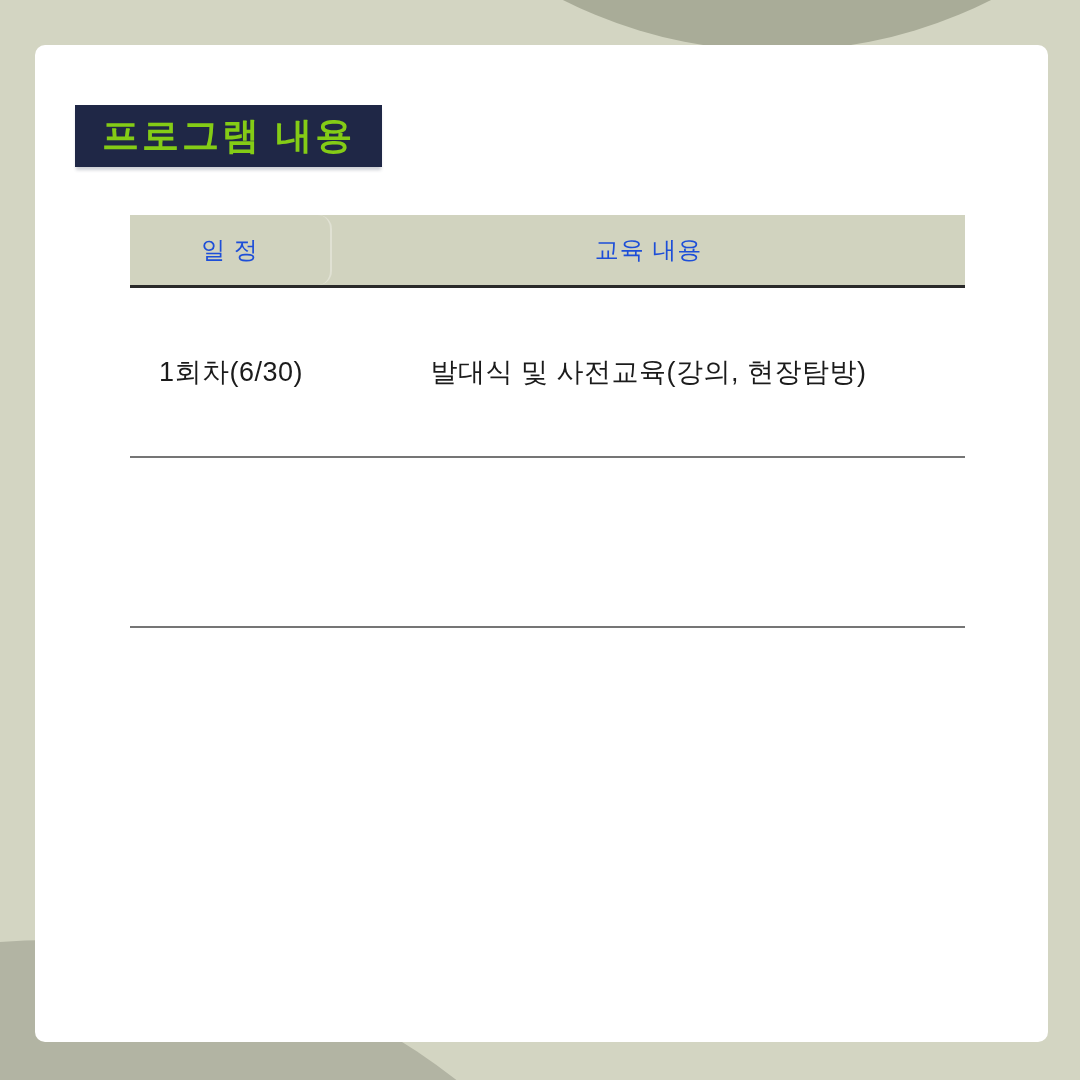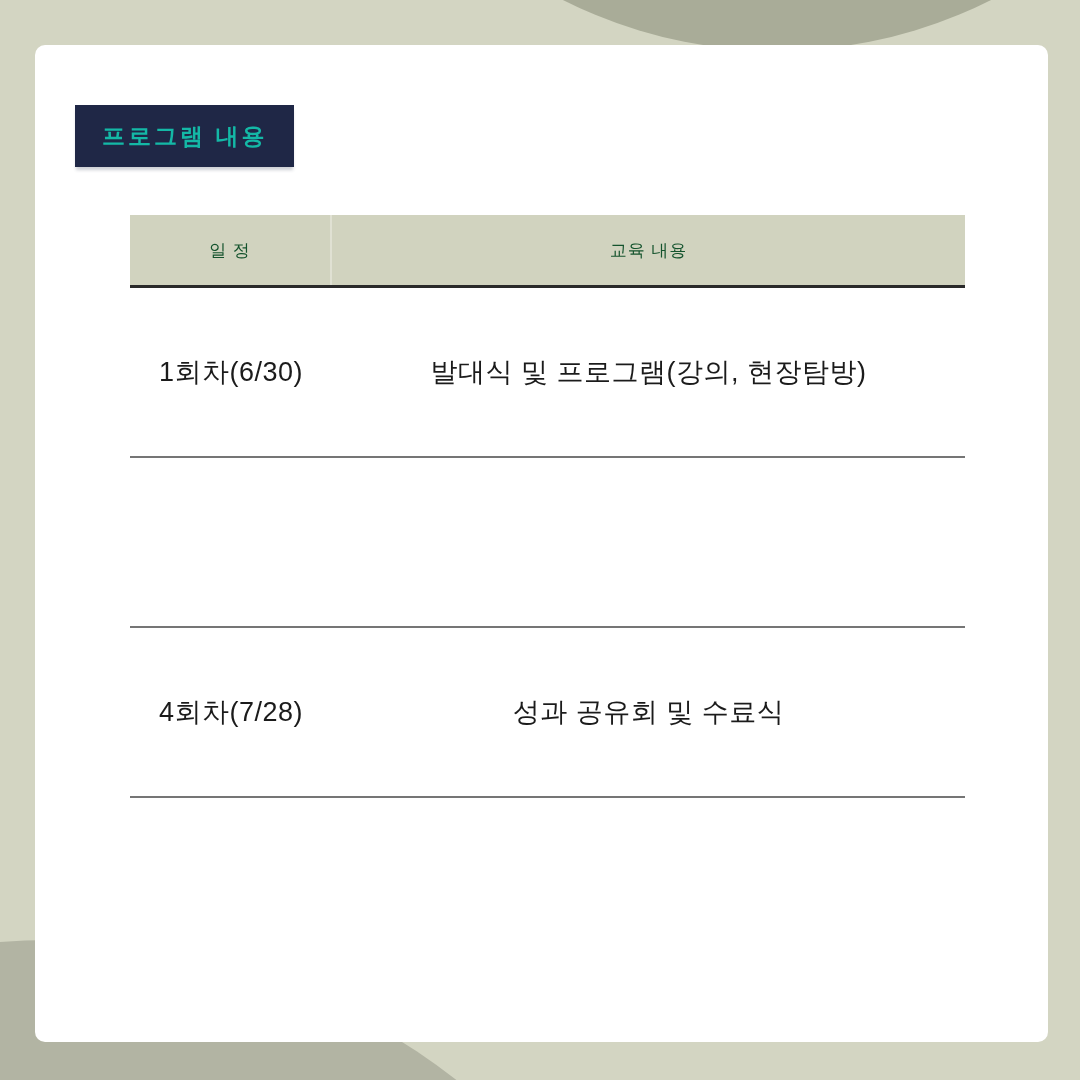--- a/index.html
+++ b/index.html
@@ -33,45 +33,46 @@
   }
   
   .title-badge {
     position: absolute;
     left: 40px; top: 60px;
     height: 62px;
     display: inline-flex;
     align-items: center;
     padding: 0 27px;
     background: #1f2746;
-    color: #14b8a6;
-    font-size: 23px;
+    color: #84cc16;
+    font-size: 37px;
     font-weight: bold;
     letter-spacing: 3px;
     box-shadow: 0 4px 3px -1px rgba(60,66,90,0.25);
   }
   
   .table {
     position: absolute;
     left: 95px; top: 170px;
     width: 835px;
   }
   .thead {
     display: flex;
     height: 73px;
     background: #d1d3bf;
     border-bottom: 3px solid #2a2a2a;
   }
   .th {
     display: flex;
     align-items: center;
     justify-content: center;
-    font-size: 17px;
-    color: #14532d;
+    font-size: 24px;
+    color: #1d4ed8;
     letter-spacing: 1px;
+    border-radius: 14px;
   }
   .th-schedule {
     width: 202px;
     border-right: 2px solid #e0e1d3;
   }
   .th-content { flex: 1; }
   .trow {
     display: flex;
     height: 170px;
     border-bottom: 2px solid #757575;
@@ -102,26 +103,22 @@
 
   <div class="table">
 
     <div class="thead">
       <div class="th th-schedule">일 정</div>
       <div class="th th-content">교육 내용</div>
     </div>
 
     <div class="trow">
       <div class="td td-schedule">1회차(6/30)</div>
-      <div class="td td-content">발대식 및 프로그램(강의, 현장탐방)</div>
+      <div class="td td-content">발대식 및 사전교육(강의, 현장탐방)</div>
     </div>
 
     <div class="trow">
     </div>
 
 
-    <div class="trow">
-      <div class="td td-schedule">4회차(7/28)</div>
-      <div class="td td-content">성과 공유회 및 수료식</div>
-    </div>
 
   </div>
 </div>
 
 </body></html>

